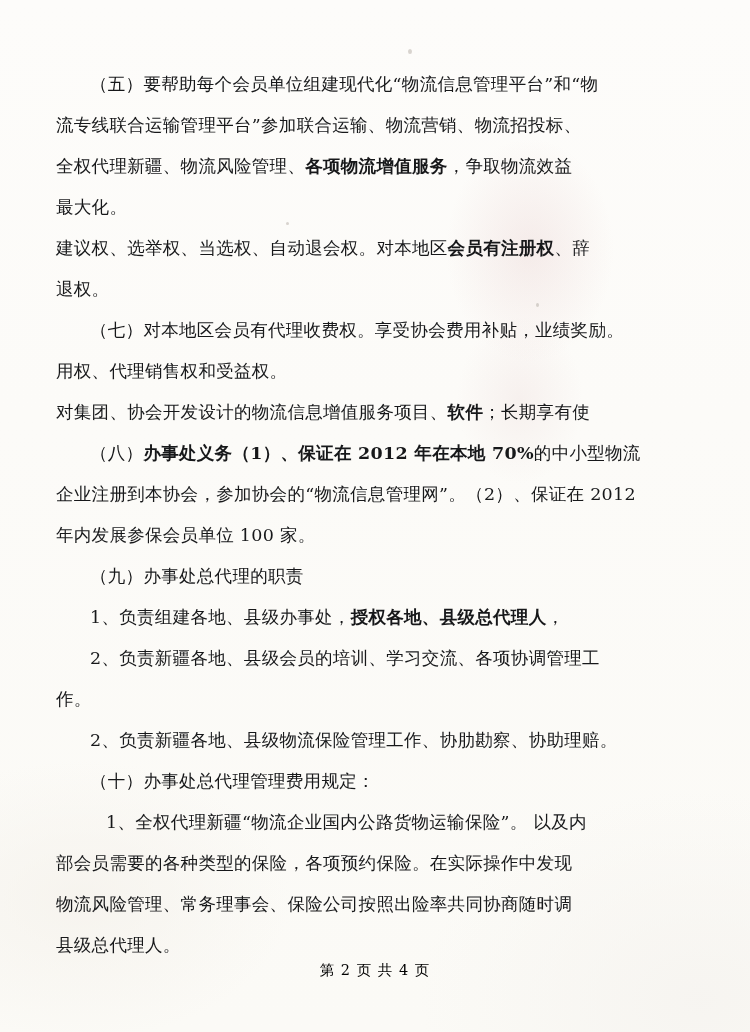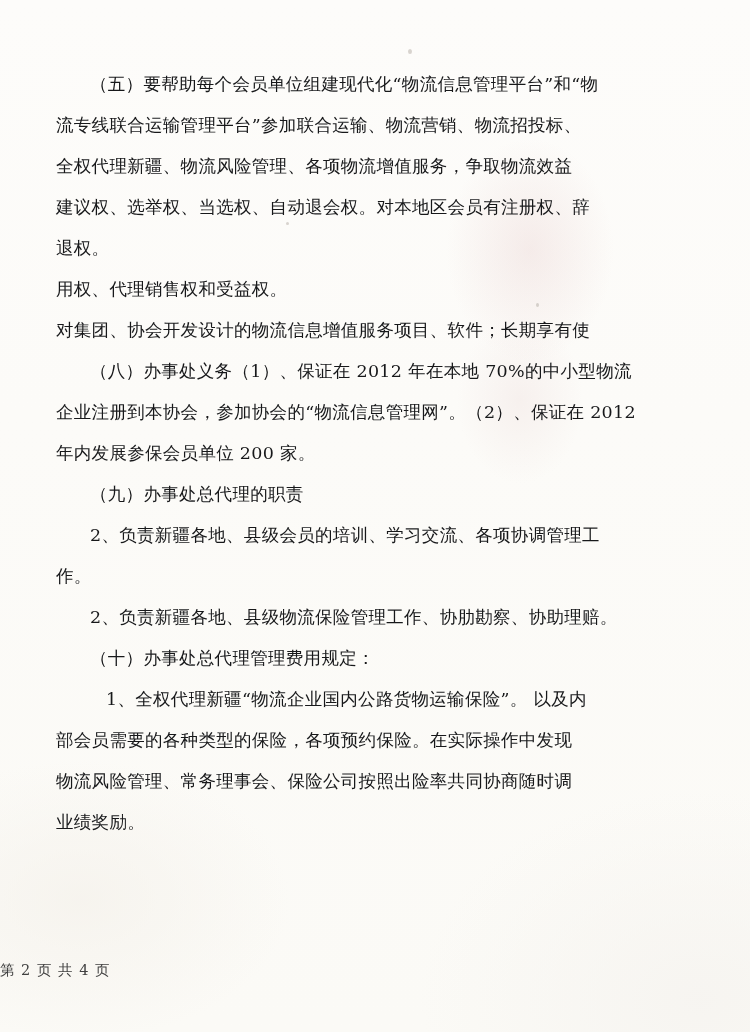--- a/index.html
+++ b/index.html
@@ -53,58 +53,62 @@
     text-align: justify;
     text-justify: inter-ideograph;
   }
   p.indent1 {
     text-indent: 34px;
   }
   p.indent2 {
     text-indent: 50px;
   }
   .bold {
-    font-weight: 400;
+    font-weight: 700;
   }
   .footer {
     position: absolute;
     left: 0;
     right: 0;
     bottom: 52px;
+    text-align: center;
     font-size: 14.5px;
-    color: #404040;
+    color: #000000;
     letter-spacing: 1px;
     font-family: "DejaVu Serif", "Liberation Serif", serif;
   }
 </style>
 </head>
 <body>
 
 <div class="paper"></div>
 <div class="scan-speck" style="left:408px; top:49px; width:4px; height:5px;"></div>
 <div class="scan-speck" style="left:286px; top:222px; width:3px; height:3px;"></div>
 <div class="scan-speck" style="left:536px; top:303px; width:3px; height:4px;"></div>
 
 <div class="content">
   <div class="doc-body" id="doc-body">
       <p class="para indent1"><span>（五）要帮助每个会员单位组建现代化“物流信息管理平台”和“物</span></p>
       <p class="para"><span>流专线联合运输管理平台”参加联合运输、物流营销、物流招投标、</span></p>
       <p class="para"><span>全权代理新疆、物流风险管理、</span><span class="bold">各项物流增值服务</span><span>，争取物流效益</span></p>
+      <p class="para"><span>最大化。</span></p>
       <p class="para"><span>建议权、选举权、当选权、自动退会权。对本地区</span><span class="bold">会员有注册权</span><span>、辞</span></p>
       <p class="para"><span>退权。</span></p>
+      <p class="para indent1"><span>（七）对本地区会员有代理收费权。享受协会费用补贴，业绩奖励。</span></p>
       <p class="para"><span>用权、代理销售权和受益权。</span></p>
       <p class="para"><span>对集团、协会开发设计的物流信息增值服务项目、</span><span class="bold">软件</span><span>；长期享有使</span></p>
       <p class="para indent1"><span>（八）</span><span class="bold">办事处义务（1）、保证在 2012 年在本地 70%</span><span>的中小型物流</span></p>
       <p class="para"><span>企业注册到本协会，参加协会的“物流信息管理网”。（2）、保证在 2012</span></p>
-      <p class="para"><span>年内发展参保会员单位 200 家。</span></p>
+      <p class="para"><span>年内发展参保会员单位 100 家。</span></p>
       <p class="para indent1"><span>（九）办事处总代理的职责</span></p>
+      <p class="para indent1"><span>1、负责组建各地、县级办事处，</span><span class="bold">授权各地、县级总代理人</span><span>，</span></p>
       <p class="para indent1"><span>2、负责新疆各地、县级会员的培训、学习交流、各项协调管理工</span></p>
       <p class="para"><span>作。</span></p>
       <p class="para indent1"><span>2、负责新疆各地、县级物流保险管理工作、协肋勘察、协助理赔。</span></p>
       <p class="para indent1"><span>（十）办事处总代理管理费用规定：</span></p>
       <p class="para indent2"><span>1、全权代理新疆“物流企业国内公路货物运输保险”。 以及内</span></p>
       <p class="para"><span>部会员需要的各种类型的保险，各项预约保险。在实际操作中发现</span></p>
       <p class="para"><span>物流风险管理、常务理事会、保险公司按照出险率共同协商随时调</span></p>
-      <p class="para"><span>业绩奖励。</span></p>
+      <p class="para"><span>县级总代理人。</span></p>
     </div>
 </div>
 
 <div class="footer">第 2 页 共 4 页</div>
 
 </body></html>

